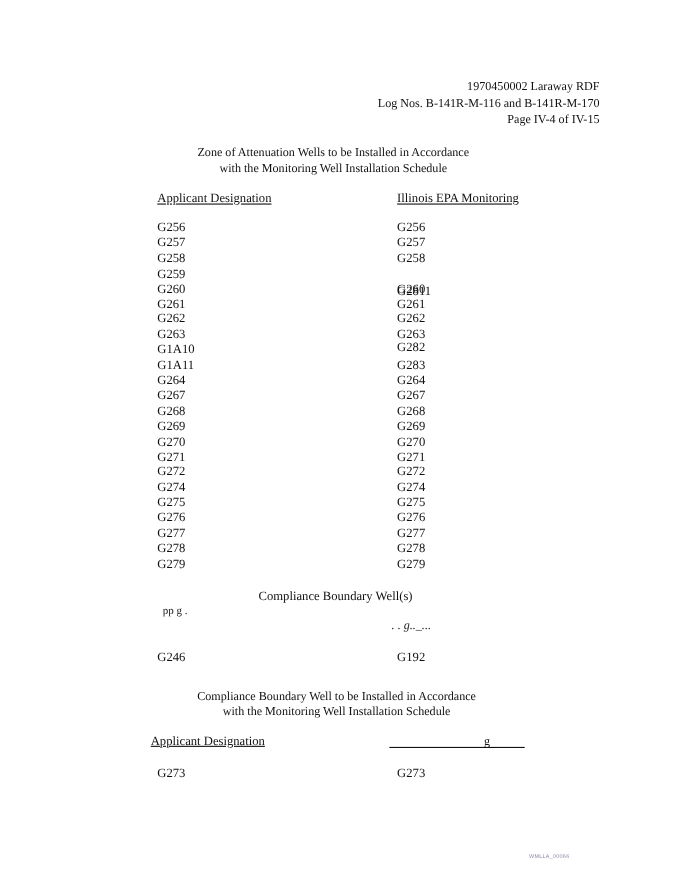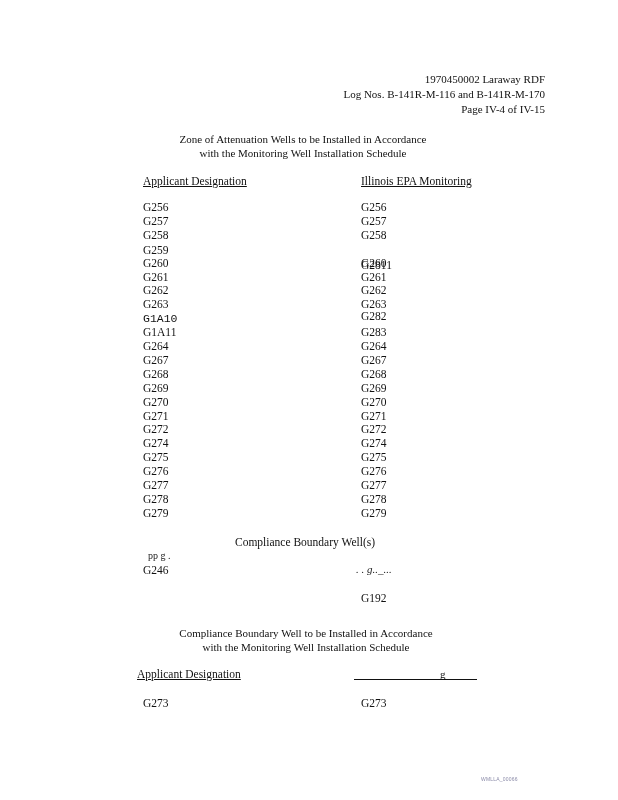--- a/index.html
+++ b/index.html
@@ -44,21 +44,21 @@
     <div class="abs col-left row" style="top: 244px;">G259</div>
     <div class="abs col-right row" style="top: 259px;">G2811</div>
     <div class="abs col-left row" style="top: 256.6px;">G260</div>
     <div class="abs col-right row" style="top: 256.6px;">G260</div>
     <div class="abs col-left row" style="top: 270.5px;">G261</div>
     <div class="abs col-right row" style="top: 270.5px;">G261</div>
     <div class="abs col-left row" style="top: 284.4px;">G262</div>
     <div class="abs col-right row" style="top: 284.4px;">G262</div>
     <div class="abs col-left row" style="top: 298.3px;">G263</div>
     <div class="abs col-right row" style="top: 298.3px;">G263</div>
-    <div class="abs col-left row" style="top: 312.2px; font-family: Liberation Mono, monospace;">G1A10</div>
+    <div class="abs col-left row" style="top: 312.2px;">G1A10</div>
     <div class="abs col-right row" style="top: 310px;">G282</div>
     <div class="abs col-left row" style="top: 326.1px;">G1A11</div>
     <div class="abs col-right row" style="top: 326.1px;">G283</div>
     <div class="abs col-left row" style="top: 340px;">G264</div>
     <div class="abs col-right row" style="top: 340px;">G264</div>
     <div class="abs col-left row" style="top: 353.9px;">G267</div>
     <div class="abs col-right row" style="top: 353.9px;">G267</div>
     <div class="abs col-left row" style="top: 367.8px;">G268</div>
     <div class="abs col-right row" style="top: 367.8px;">G268</div>
     <div class="abs col-left row" style="top: 381.7px;">G269</div>
@@ -79,21 +79,21 @@
     <div class="abs col-right row" style="top: 479px;">G277</div>
     <div class="abs col-left row" style="top: 492.9px;">G278</div>
     <div class="abs col-right row" style="top: 492.9px;">G278</div>
     <div class="abs col-left row" style="top: 506.8px;">G279</div>
     <div class="abs col-right row" style="top: 506.8px;">G279</div>
   </div>
 
 <div class="abs center section-title" style="top:536px; left:-4px; font-size:11.5px;">Compliance Boundary Well(s)</div>
 <div class="abs faint" style="top:550px; left:148px; font-size:10px;">pp       g        .</div>
 <div class="abs faint" style="top:563px; left:356px; font-size:11px;font-style:italic;">         .    .   g.._...</div>
-<div class="abs col-left row" style="top:564px;">G246</div>
+<div class="abs col-left row" style="top:592px;">G246</div>
 <div class="abs col-right row" style="top:592px;">G192</div>
 
 <div class="abs center section-title" style="top:627px; left:-3px;">Compliance Boundary Well to be Installed in Accordance</div>
 <div class="abs center section-title" style="top:641px; left:-3px;">with the Monitoring Well Installation Schedule</div>
 
 <div class="abs underline" style="top:668px; left:137px;">Applicant Designation</div>
 <div class="blank-line" style="top:679px; left:354px; width:123px;"></div>
 <div class="abs" style="top:668px; left:440px; font-size:11px;">g</div>
 
 <div class="abs row" style="top:697px; left:143px;">G273</div>

